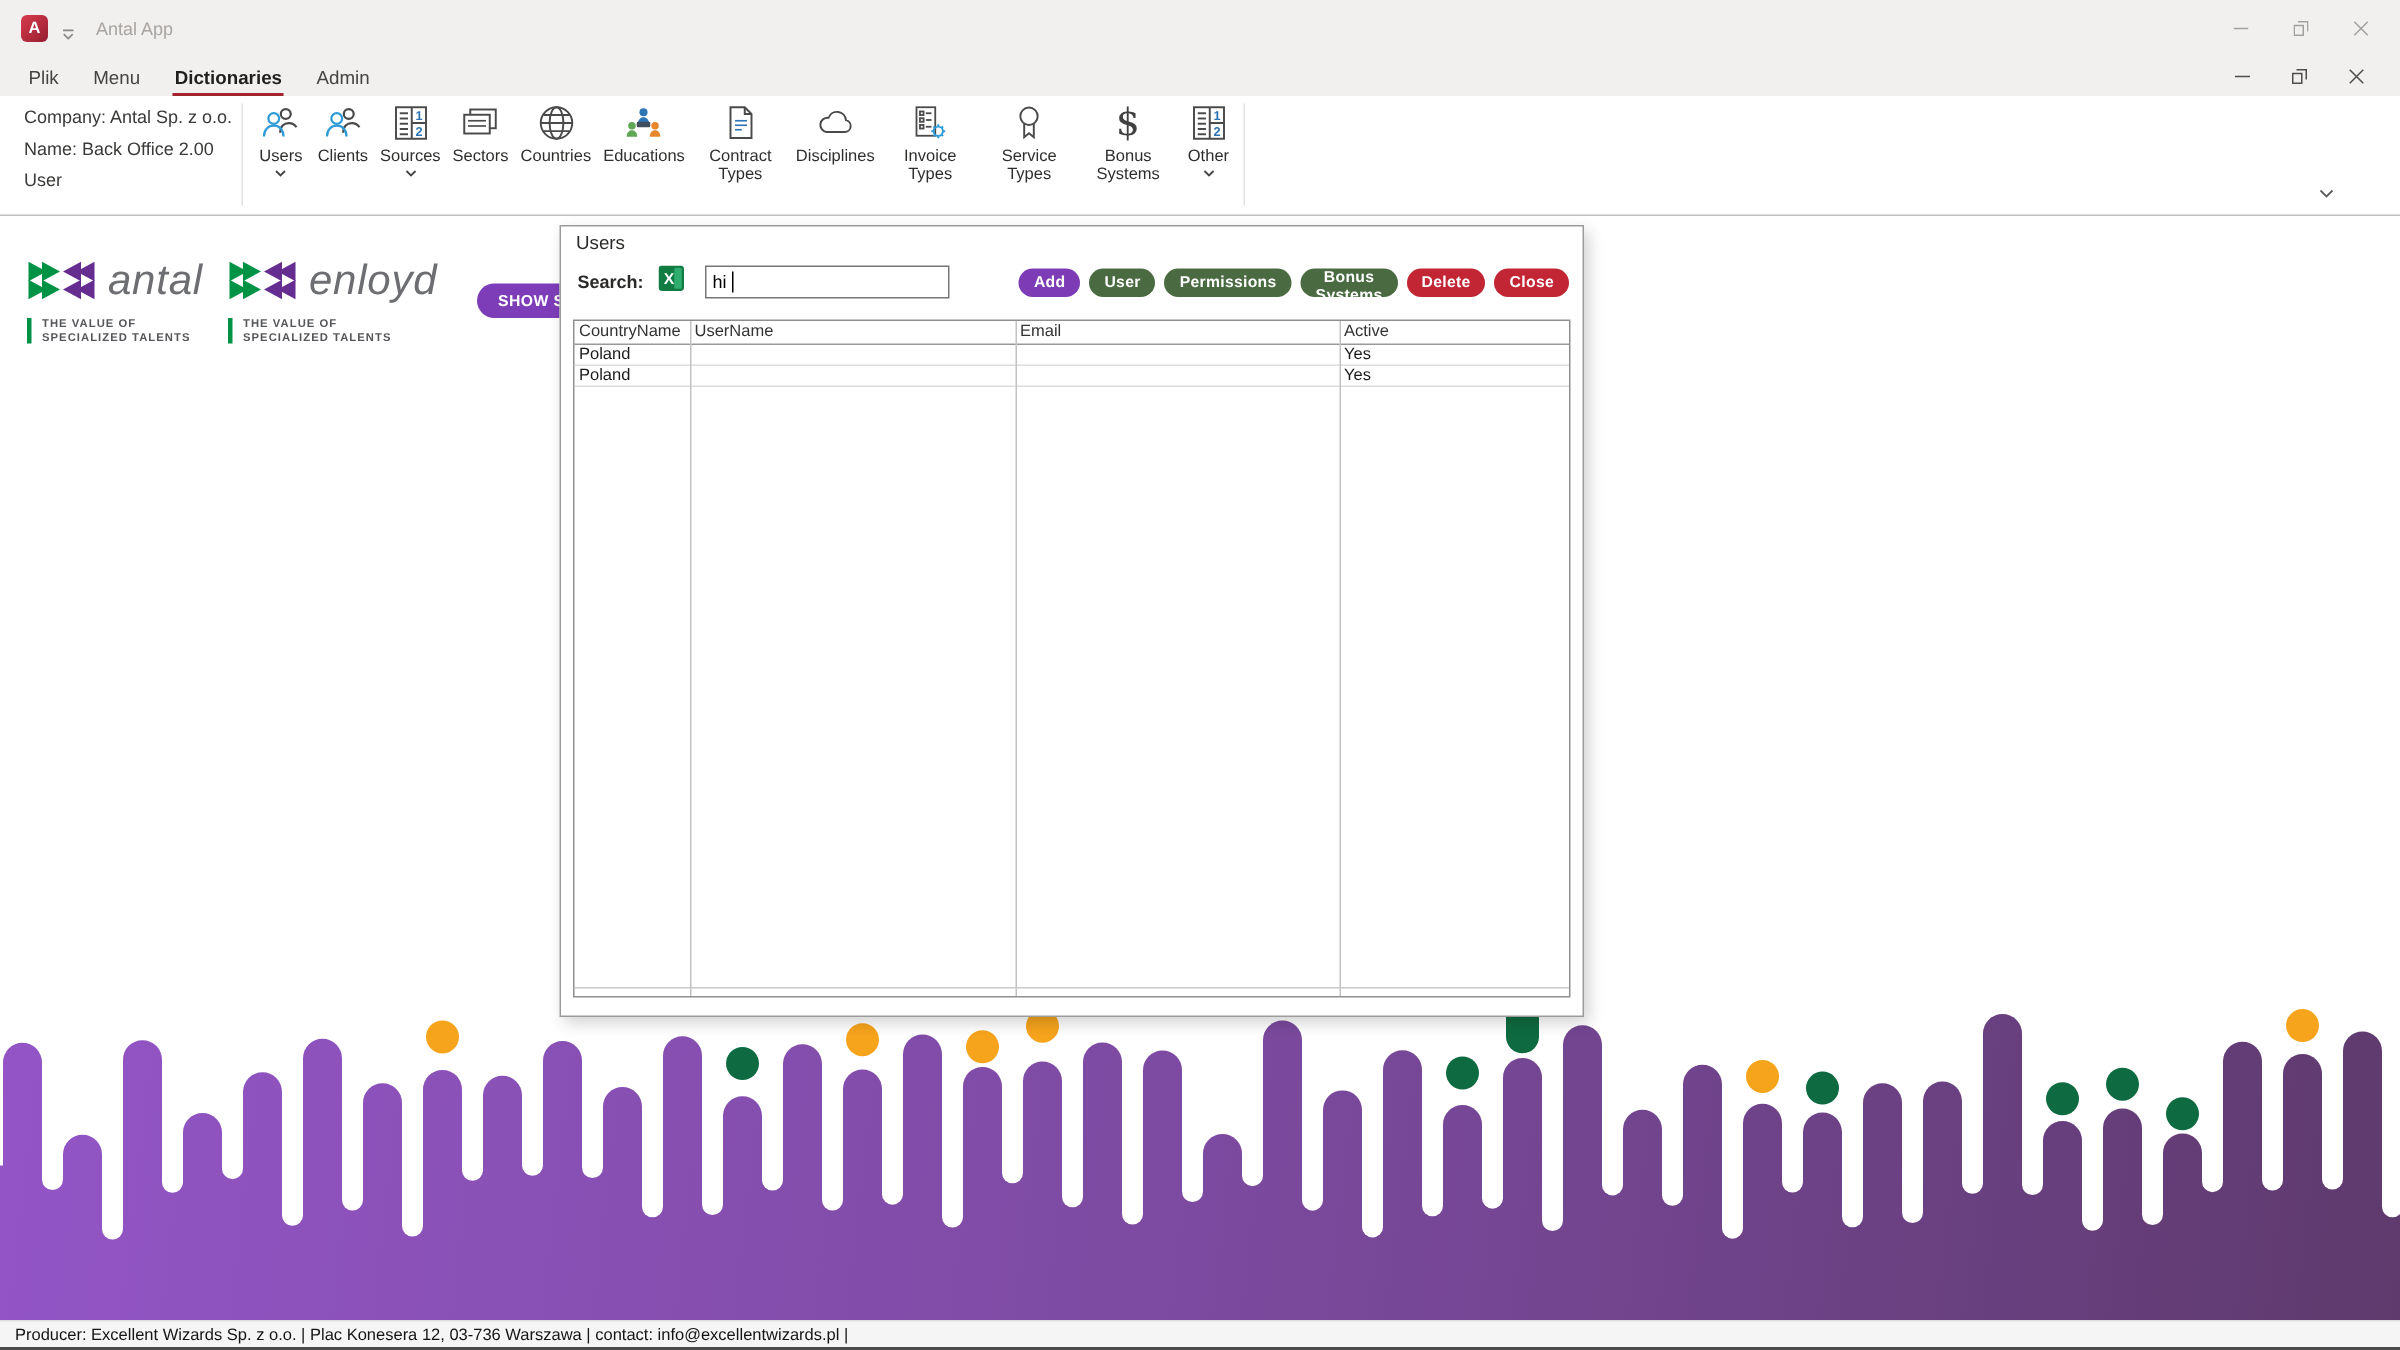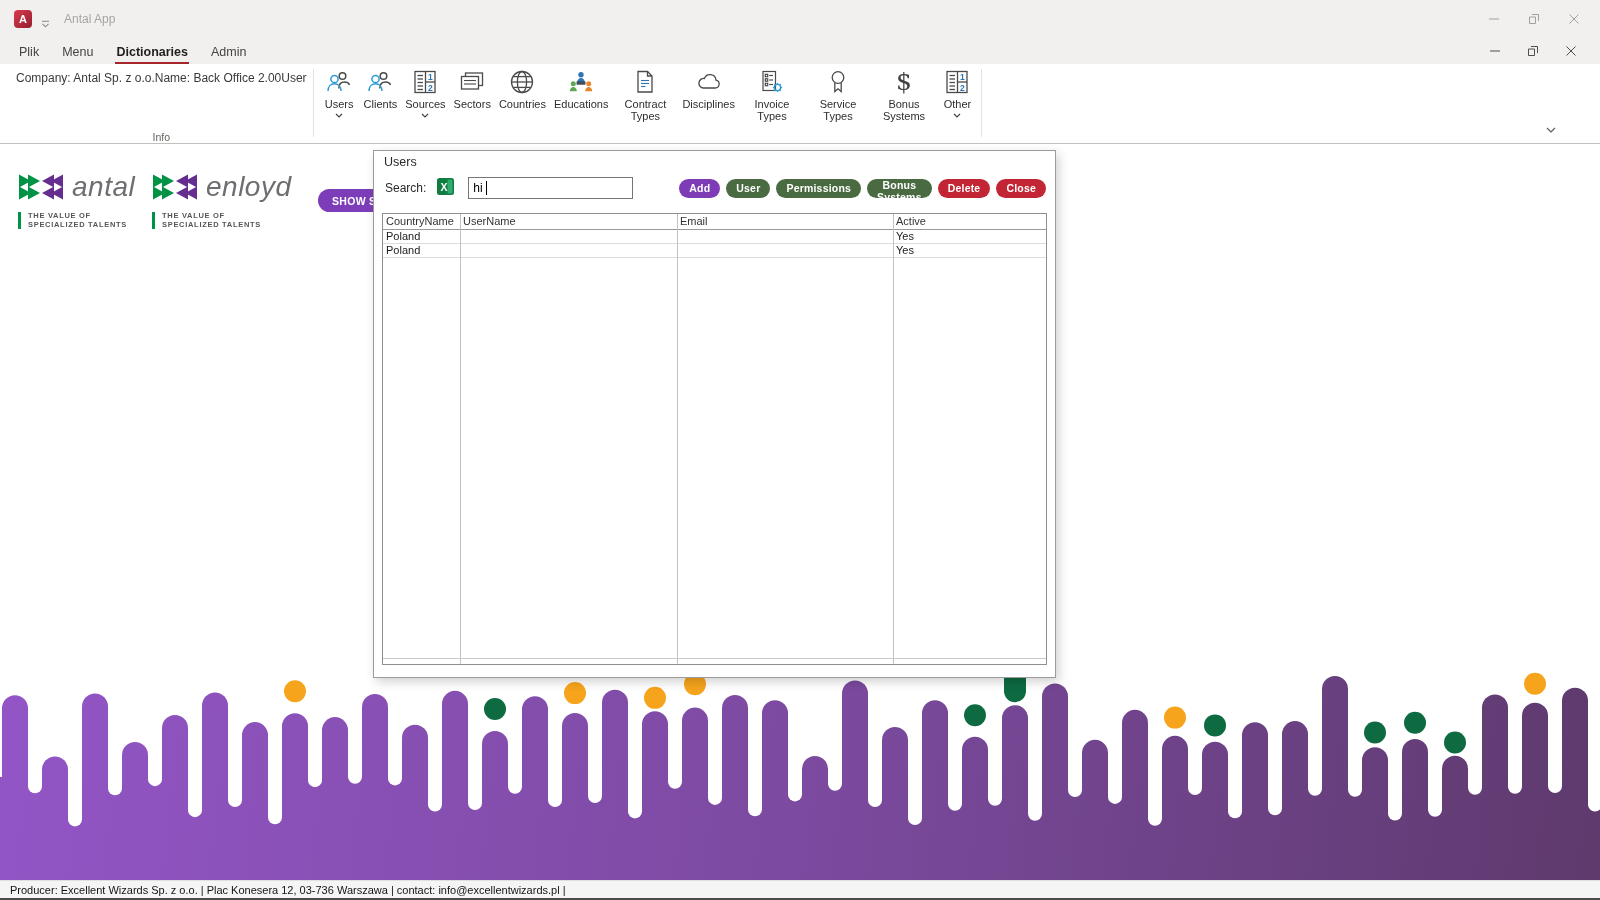--- a/index.html
+++ b/index.html
@@ -57,21 +57,21 @@
                 color:#fff;font-weight:bold;font-size:10.5px;letter-spacing:0.3px;padding:0 14px;border:none;
                 display:flex;align-items:center;z-index:2;font-family:inherit;}
 
   #wave{position:absolute;left:0;bottom:0;z-index:1;}
 
   
   .dialog{position:absolute;left:373px;top:6px;width:683px;height:528px;background:#fff;
           border:1px solid #9b9b99;box-shadow:3px 4px 10px rgba(0,0,0,0.18);z-index:5;box-sizing:border-box;}
   .dialog-title{position:absolute;left:10px;top:4px;font-size:12.5px;color:#2b2a29;}
   .search-row{position:absolute;left:11px;top:25px;right:9px;height:24px;display:flex;align-items:center;}
-  .search-label{font-size:12px;font-weight:normal;color:#2b2a29;width:50px;}
+  .search-label{font-size:12px;font-weight:bold;color:#2b2a29;width:50px;}
   .excel-icon{margin-left:10px;flex:0 0 auto;}
   .search-input-wrap{position:relative;margin-left:14px;width:195px;height:22px;}
   .search-input{width:100%;height:100%;border:1px solid #767674;font-size:12px;padding:0 4px;
                 box-sizing:border-box;font-family:inherit;outline:none;}
   .caret{position:absolute;left:18px;top:4px;width:1px;height:14px;background:#000;}
   .dlg-buttons{margin-left:auto;display:flex;gap:6px;padding-left:46px;}
   .pill{height:19px;border-radius:9.5px;border:none;color:#fff;font-weight:bold;font-size:10.5px;
         padding:0 10px;font-family:inherit;letter-spacing:0.2px;cursor:default;}
   .pill-purple{background:#7d3cb5;}
   .pill-green{background:#4a6b41;}
@@ -143,21 +143,21 @@
       <span class="child-btn">
           <svg width="10" height="10" stroke="currentColor">
             <path d="M0.5 0.5 L9.5 9.5 M9.5 0.5 L0.5 9.5"></path>
           </svg>
         </span>
     </div>
   </div>
 
   <div class="ribbon">
     <div class="rgroup info-group">
-      <div class="rgroup-content" style="flex-direction:row;align-items:flex-start;">
+      <div class="rgroup-content" style="flex-direction:column;align-items:flex-start;">
         <div class="info-lines">Company: Antal Sp. z o.o.</div>
         <div class="info-lines">Name: Back Office 2.00</div>
         <div class="info-lines">User</div>
       </div>
       <div class="rgroup-caption">Info</div>
     </div>
     <div class="vsep"></div>
 
     <div class="rgroup" style="min-width:496px;">
       <div class="rgroup-content dict-content">

